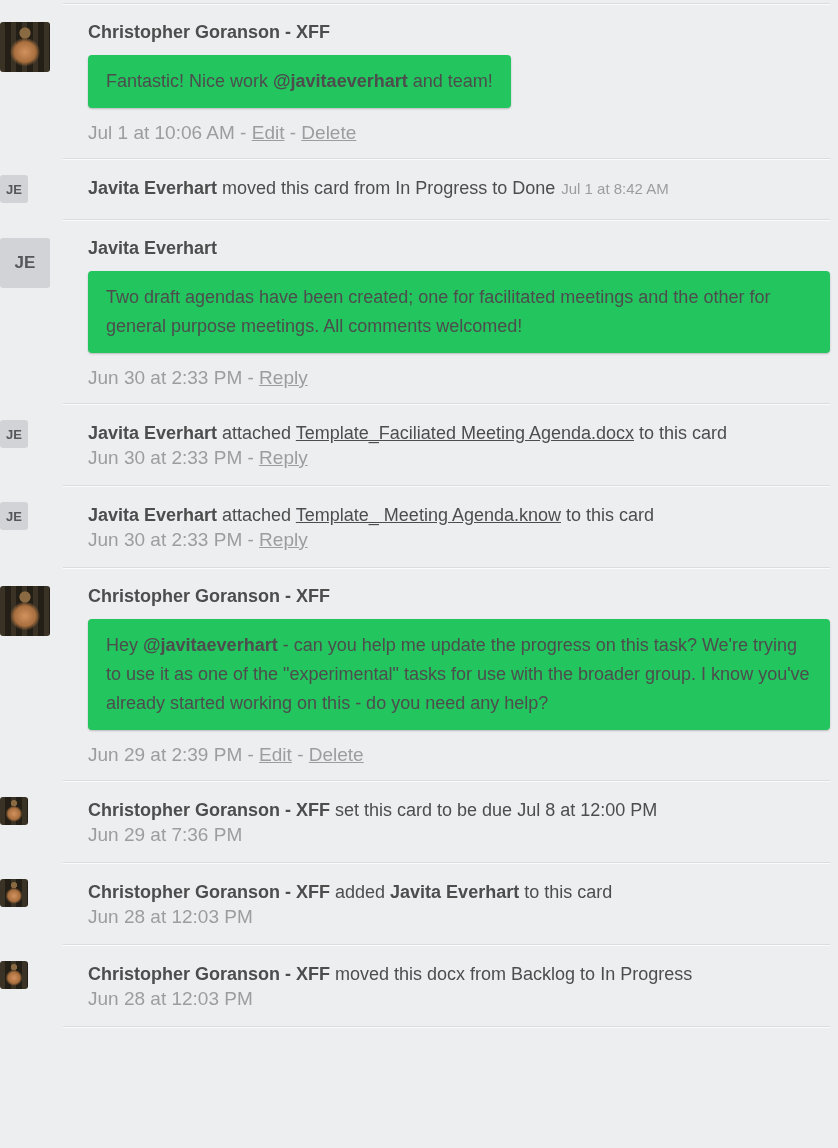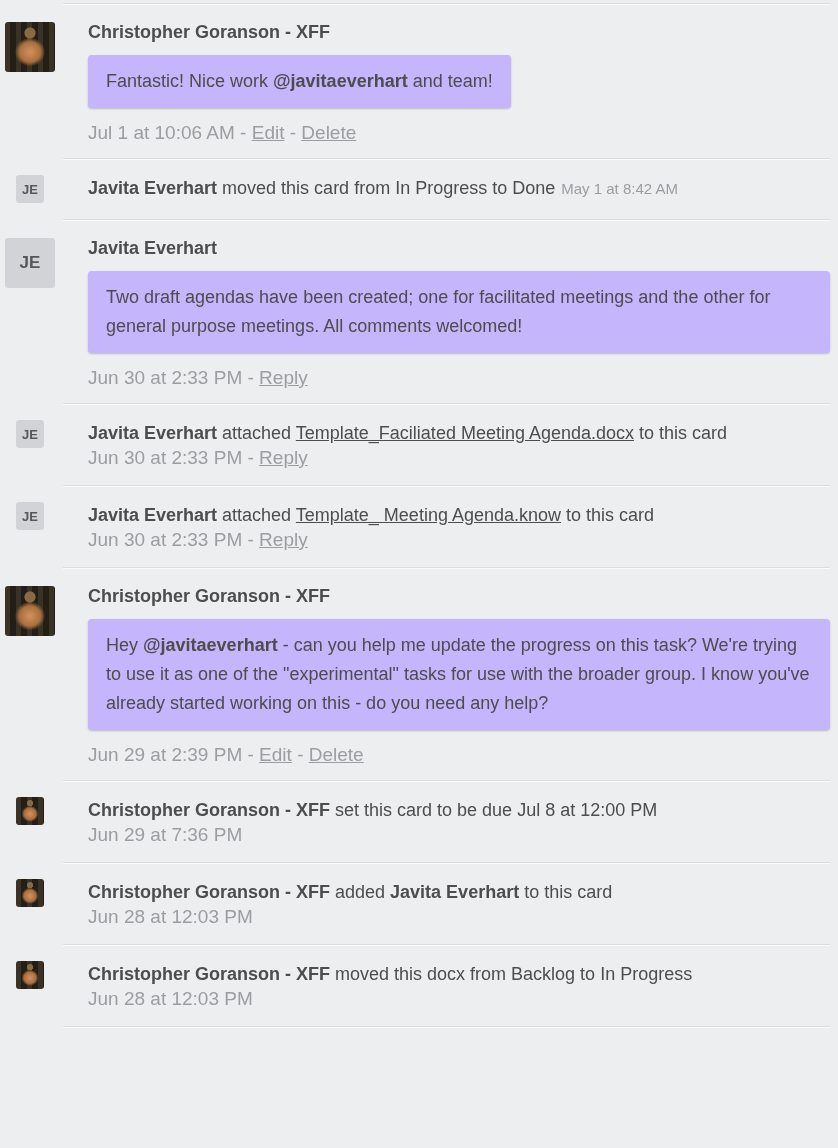--- a/index.html
+++ b/index.html
@@ -9,21 +9,21 @@
     font-family:"Liberation Sans",sans-serif;
     -webkit-font-smoothing:antialiased;
   }
   #feed{padding-top:3px;padding-bottom:17px;}
   .divider{
     height:1px;background:#dbdce0;
     box-shadow:0 1px 0 rgba(255,255,255,.75);
     margin:0 8px 0 63px;
   }
   .row{display:flex;padding-right:8px;gap:20px;}
-  .avatar-col{width:60px;flex:none;display:flex;justify-content:center;align-items:flex-start;}
+  .avatar-col{width:60px;flex:none;display:flex;justify-content:flex-start;align-items:flex-start;}
   .avatar{border-radius:3px;flex:none;cursor:pointer;overflow:hidden;}
   .avatar.large{width:50px;height:50px;margin-top:18px;}
   .avatar.small{width:28px;height:28px;margin-top:16px;}
   .avatar.initials{
     background:#d2d3d6;color:#55575a;font-weight:bold;
     display:flex;align-items:center;justify-content:center;
   }
   .avatar.initials.large{font-size:17px;}
   .avatar.initials.small{font-size:13px;}
   .photo-cg{
@@ -37,21 +37,21 @@
       radial-gradient(circle at 52% 24%, #33302b 0 24%, rgba(0,0,0,0) 26%),
       radial-gradient(circle at 52% 42%, #c69f81 0 20%, rgba(0,0,0,0) 22%),
       linear-gradient(#d7d4cd 0 57%, #2d3036 57%);
   }
   .content{flex:1;min-width:0;margin-left:8px;}
   .content-comment{padding:17px 0 15px;}
   .content-action{padding:16px 0 17px;}
   .author{font-size:18px;font-weight:bold;line-height:22px;margin-bottom:12px;cursor:pointer;display:inline-block;}
   .bubble{
     display:inline-block;max-width:100%;box-sizing:border-box;
-    background:#c4b5fd;border-radius:4px;
+    background:#22c55e;border-radius:4px;
     box-shadow:0 1px 2px rgba(0,0,0,.22);
     padding:12px 18px;font-size:18px;line-height:29px;
     margin-bottom:15px;
   }
   .seg-bold{font-weight:bold;}
   .action-line{font-size:18px;line-height:26px;}
   .seg-link{color:#4d4d4d;text-decoration:underline;cursor:pointer;}
   .inline-time{color:#9c9da0;font-size:15px;font-weight:normal;margin-left:6px;}
   .meta{font-size:19px;line-height:20px;color:#9c9da0;margin-top:2px;}
   .content-comment .meta{margin-top:0;}
@@ -70,21 +70,21 @@
         <div class="content content-comment"><div class="author">Christopher Goranson - XFF</div><div><div class="bubble"><span class="seg">Fantastic! Nice work </span><span class="seg-bold">@javitaeverhart</span><span class="seg"> and team!</span></div></div><div class="meta"><span class="meta-time">Jul 1 at 10:06 AM</span> - <a class="meta-link" href="#">Edit</a> - <a class="meta-link" href="#">Delete</a></div></div>
       </div>
     </div>
     <div class="entry">
       <div class="divider"></div>
       <div class="row">
         <div class="avatar-col">
           <div class="avatar initials small">JE</div>
         </div>
         <div class="content content-action">
-          <div class="action-line"><span class="seg-bold">Javita Everhart</span><span class="seg"> moved this card from In Progress to Done</span><span class="inline-time">May 1 at 8:42 AM</span></div>
+          <div class="action-line"><span class="seg-bold">Javita Everhart</span><span class="seg"> moved this card from In Progress to Done</span><span class="inline-time">Jul 1 at 8:42 AM</span></div>
         </div>
       </div>
     </div>
     <div class="entry">
       <div class="divider"></div>
       <div class="row">
         <div class="avatar-col">
           <div class="avatar initials large">JE</div>
         </div>
         <div class="content content-comment"><div class="author">Javita Everhart</div><div><div class="bubble"><span class="seg">Two draft agendas have been created; one for facilitated meetings and the other for general purpose meetings. All comments welcomed!</span></div></div><div class="meta"><span class="meta-time">Jun 30 at 2:33 PM</span> - <a class="meta-link" href="#">Reply</a></div></div>

